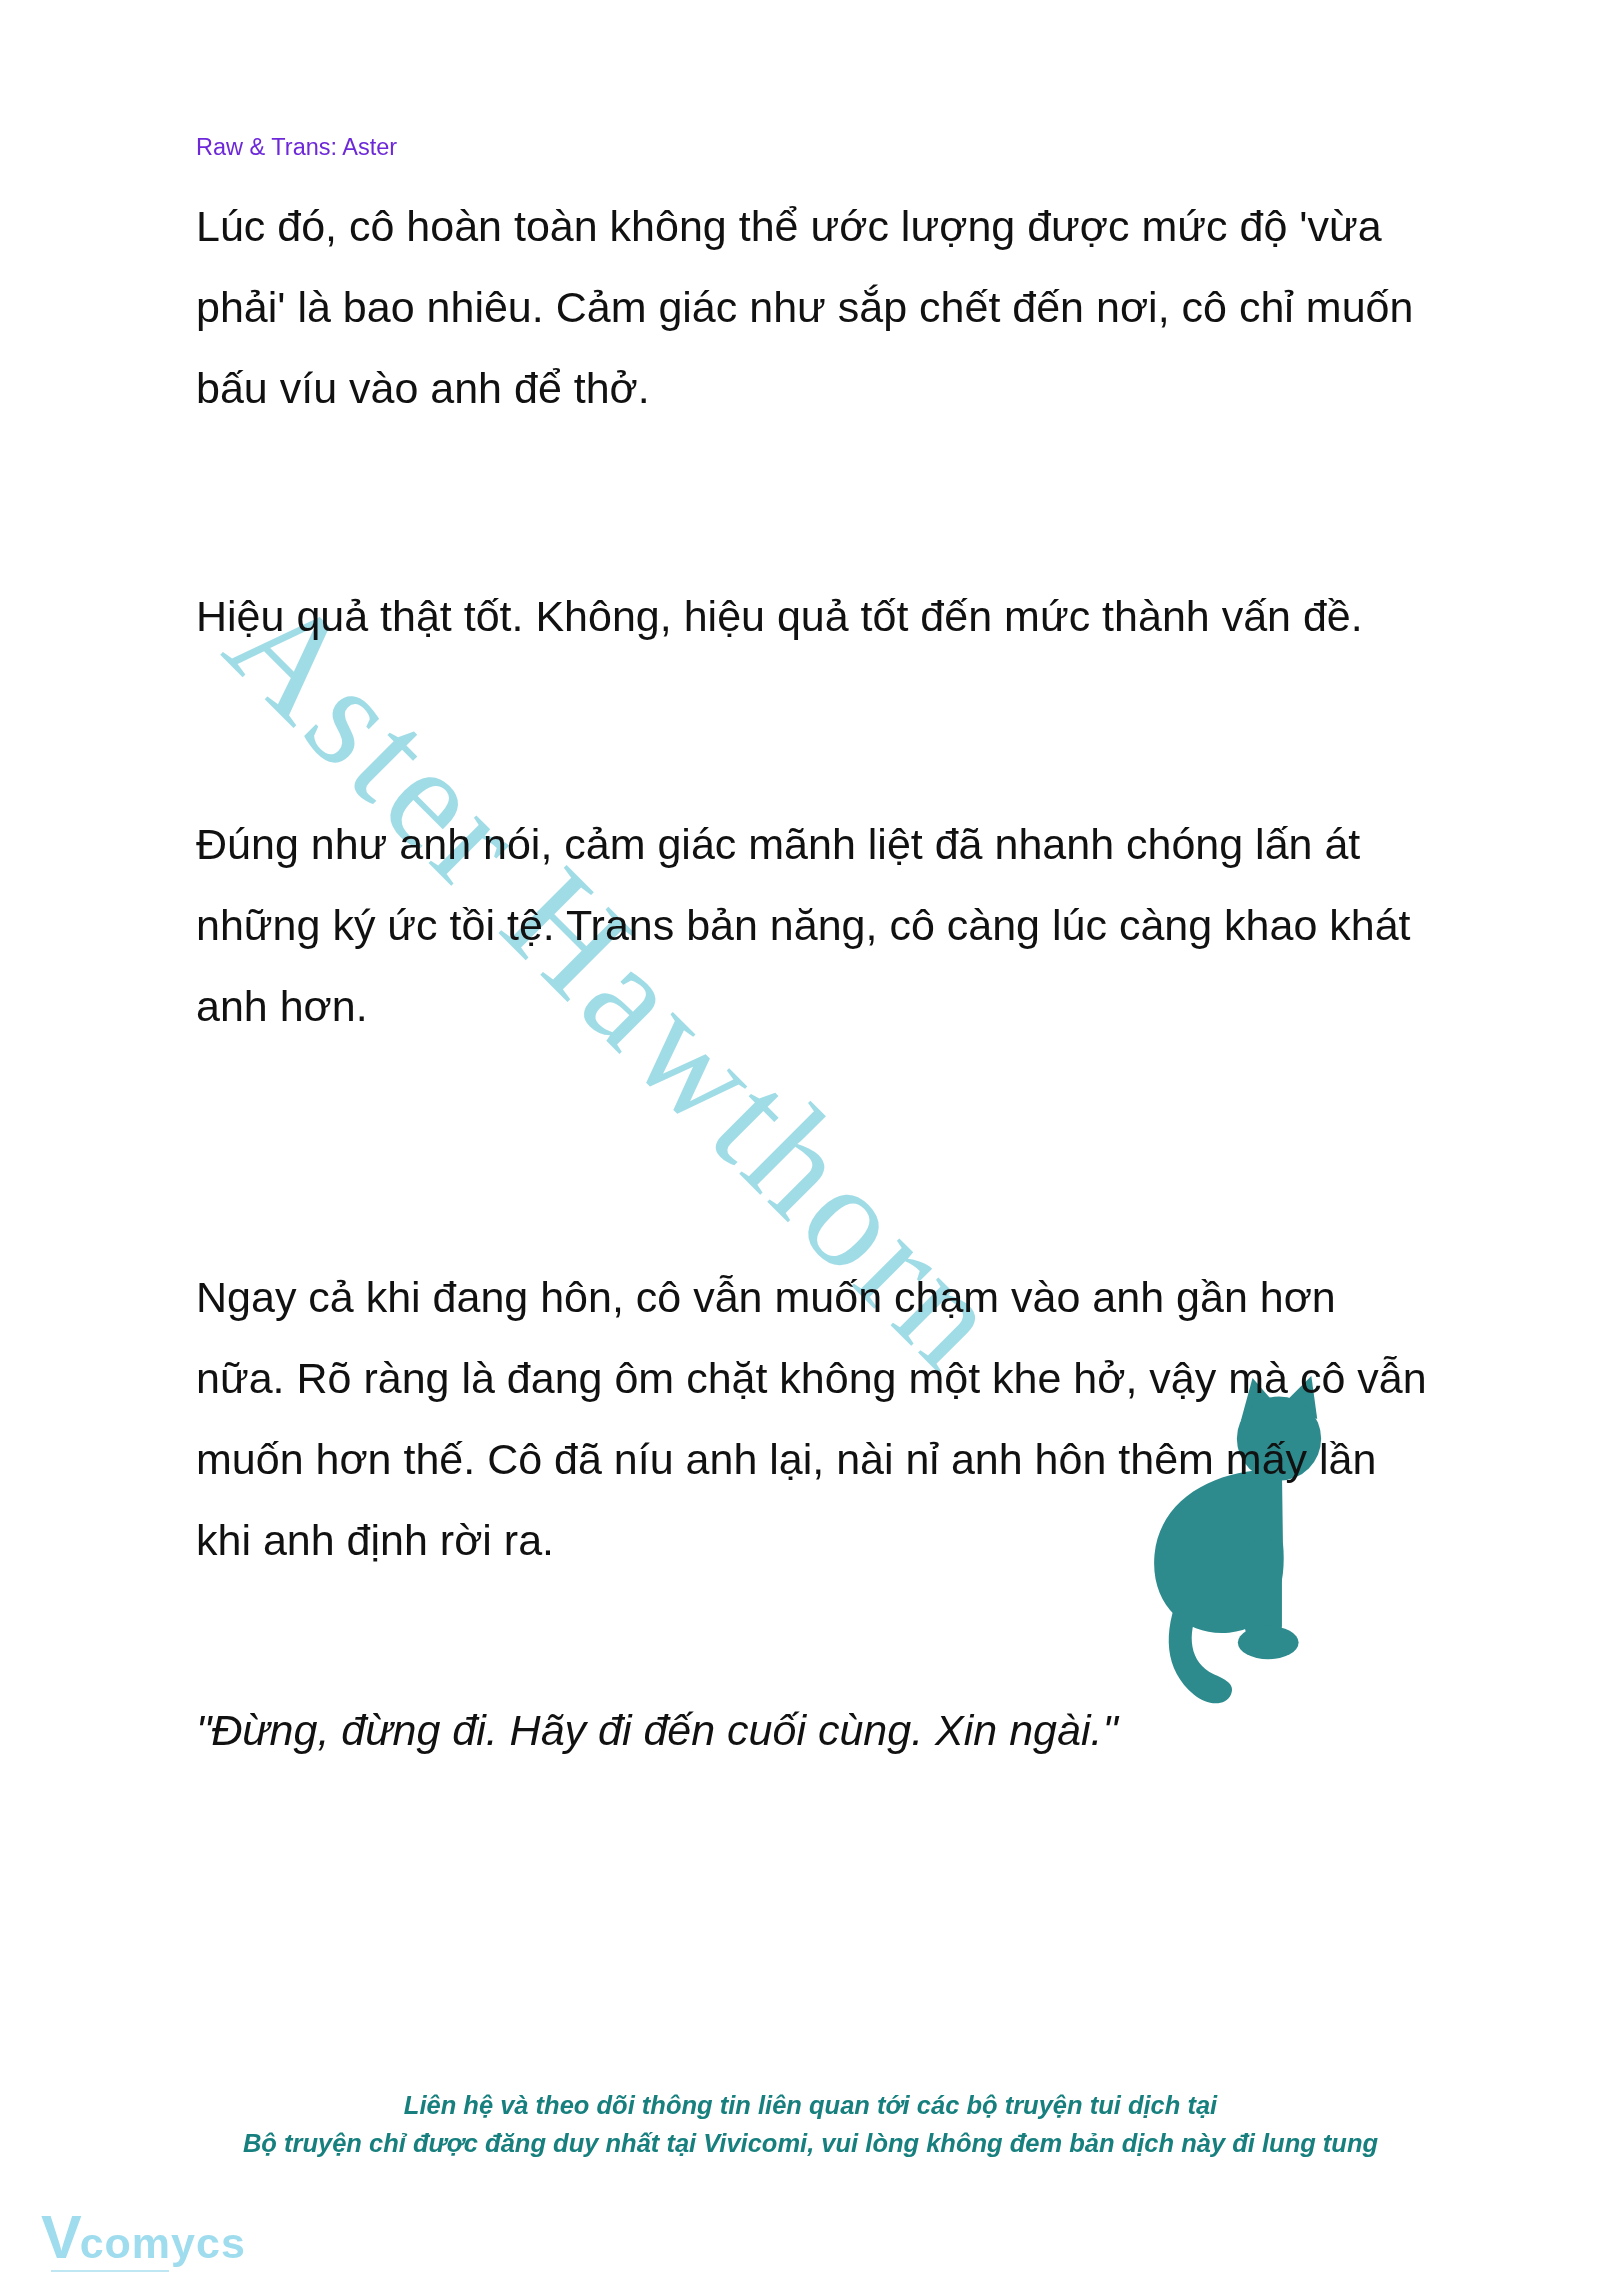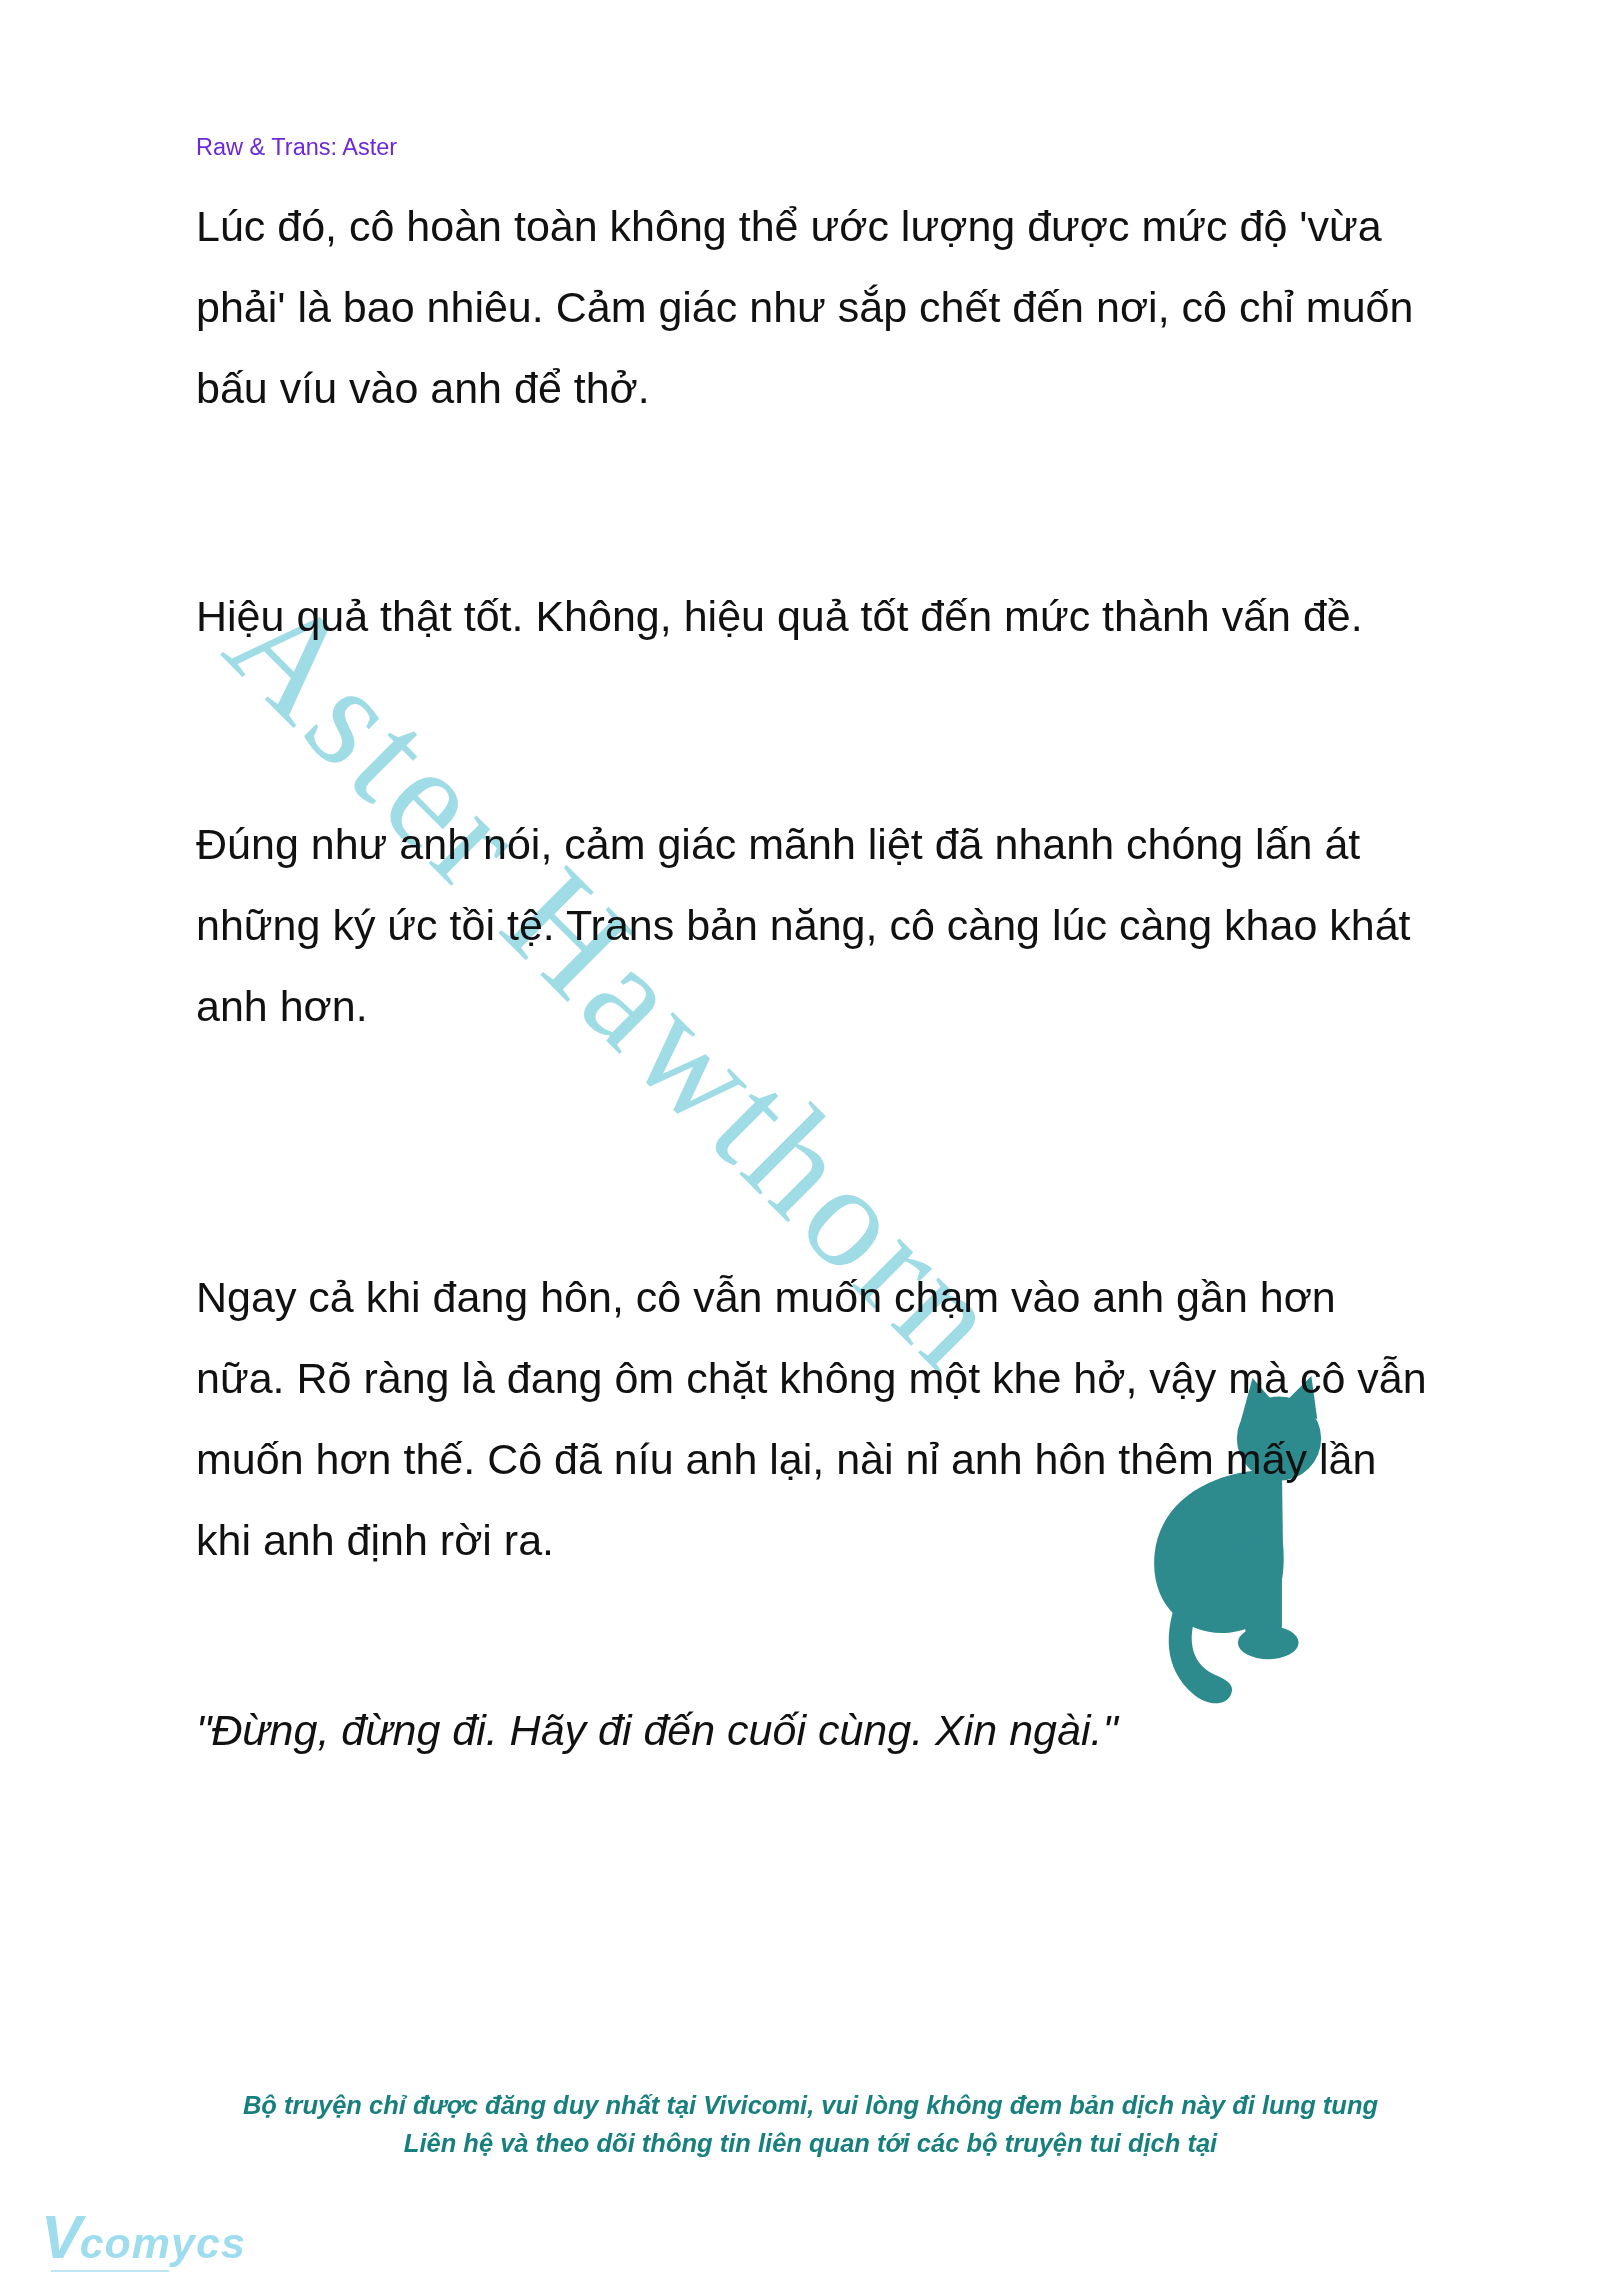--- a/index.html
+++ b/index.html
@@ -54,21 +54,21 @@
     font-family:"Liberation Sans", sans-serif;
     font-style:italic; font-weight:bold;
     font-size:25.5px; line-height:38px;
     color:#17807e;
     z-index:2;
   }
 
   .logo {
     position:absolute; left:41px; top:2207px;
     font-family:"Liberation Sans", sans-serif;
-    font-style:italic; font-weight:bold;
+    font-weight:bold;
     color:#9edcee;
     z-index:2;
     line-height:1;
   }
   .logo .v { font-size:61px; letter-spacing:-2px; }
   .logo .rest { font-size:43px; letter-spacing:1px; }
   .logo-marks {
     position:absolute; left:9.8px; top:57px;
     width:118px; height:7.8px;
     border-bottom:2.9px solid #bfe7f3;
@@ -99,22 +99,22 @@
 
   <div class="bodytext">
     <p class="p1">Lúc đó, cô hoàn toàn không thể ước lượng được mức độ 'vừa phải' là bao nhiêu. Cảm giác như sắp chết đến nơi, cô chỉ muốn bấu víu vào anh để thở.</p>
     <p class="p2">Hiệu quả thật tốt. Không, hiệu quả tốt đến mức thành vấn đề.</p>
     <p class="p3">Đúng như anh nói, cảm giác mãnh liệt đã nhanh chóng lấn át những ký ức tồi tệ. Trans bản năng, cô càng lúc càng khao khát anh hơn.</p>
     <p class="p4">Ngay cả khi đang hôn, cô vẫn muốn chạm vào anh gần hơn nữa. Rõ ràng là đang ôm chặt không một khe hở, vậy mà cô vẫn muốn hơn thế. Cô đã níu anh lại, nài nỉ anh hôn thêm mấy lần khi anh định rời ra.</p>
     <p class="p5">"Đừng, đừng đi. Hãy đi đến cuối cùng. Xin ngài."</p>
   </div>
 
   <div class="footer">
+    <div>Liên hệ và theo dõi thông tin liên quan tới các bộ truyện tui dịch tại</div>
     <div>Bộ truyện chỉ được đăng duy nhất tại Vivicomi, vui lòng không đem bản dịch này đi lung tung</div>
-    <div>Liên hệ và theo dõi thông tin liên quan tới các bộ truyện tui dịch tại</div>
   </div>
 
   <div class="logo">
     <span class="v">V</span><span class="rest">comycs</span>
     <div class="logo-marks"></div>
   </div>
 
 </div>
 
 

